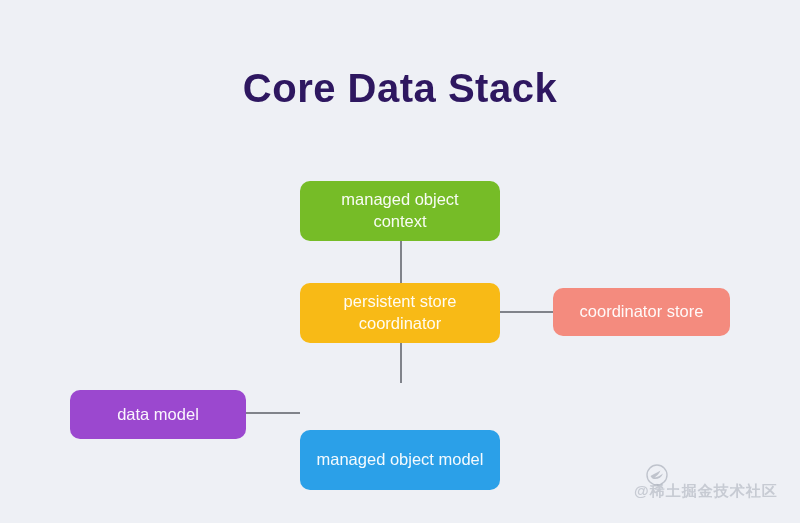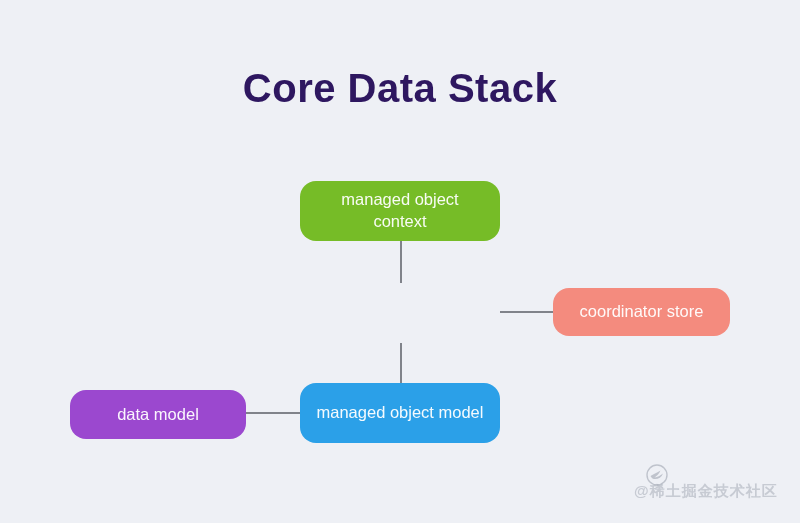--- a/index.html
+++ b/index.html
@@ -14,21 +14,21 @@
     position:absolute;
     left:0;top:66px;width:800px;
     text-align:center;
     font-size:40px;
     font-weight:bold;
     letter-spacing:.5px;
     color:#2e1760;
   }
   .node{
     position:absolute;
-    border-radius:16px;
+    border-radius:10px;
     display:flex;
     align-items:center;
     justify-content:center;
     text-align:center;
     color:rgba(255,255,255,.95);
     font-size:16.5px;
     line-height:1.32;
     padding:4px 14px;
     box-sizing:border-box;
   }
@@ -75,26 +75,29 @@
 
   <div class="connector conn-v1"></div>
   <div class="connector conn-v2"></div>
   <div class="connector conn-h1"></div>
   <div class="connector conn-h2"></div>
 
   <div class="node node-context" style="background: rgb(118, 188, 39);">
     <span>managed object context</span>
   </div>
 
+  <div class="node node-coordinator" style="background: rgb(248, 186, 22);">
+    <span>persistent store coordinator</span>
+  </div>
 
   <div class="node node-store" style="background: rgb(244, 139, 126);">
     <span>coordinator store</span>
   </div>
 
-  <div class="node node-mom" style="background: rgb(43, 160, 232);">
+  <div class="node node-mom" style="background: rgb(43, 160, 232); margin-top: 47px;">
     <span>managed object model</span>
   </div>
 
   <div class="node node-datamodel" style="background: rgb(155, 72, 207);">
     <span>data model</span>
   </div>
 
   <div class="watermark-brand">
     <svg width="22" height="22" viewBox="0 0 22 22">
       <circle cx="11" cy="11" r="10" fill="none" stroke="#9aa0ac" stroke-width="1.4"></circle>

